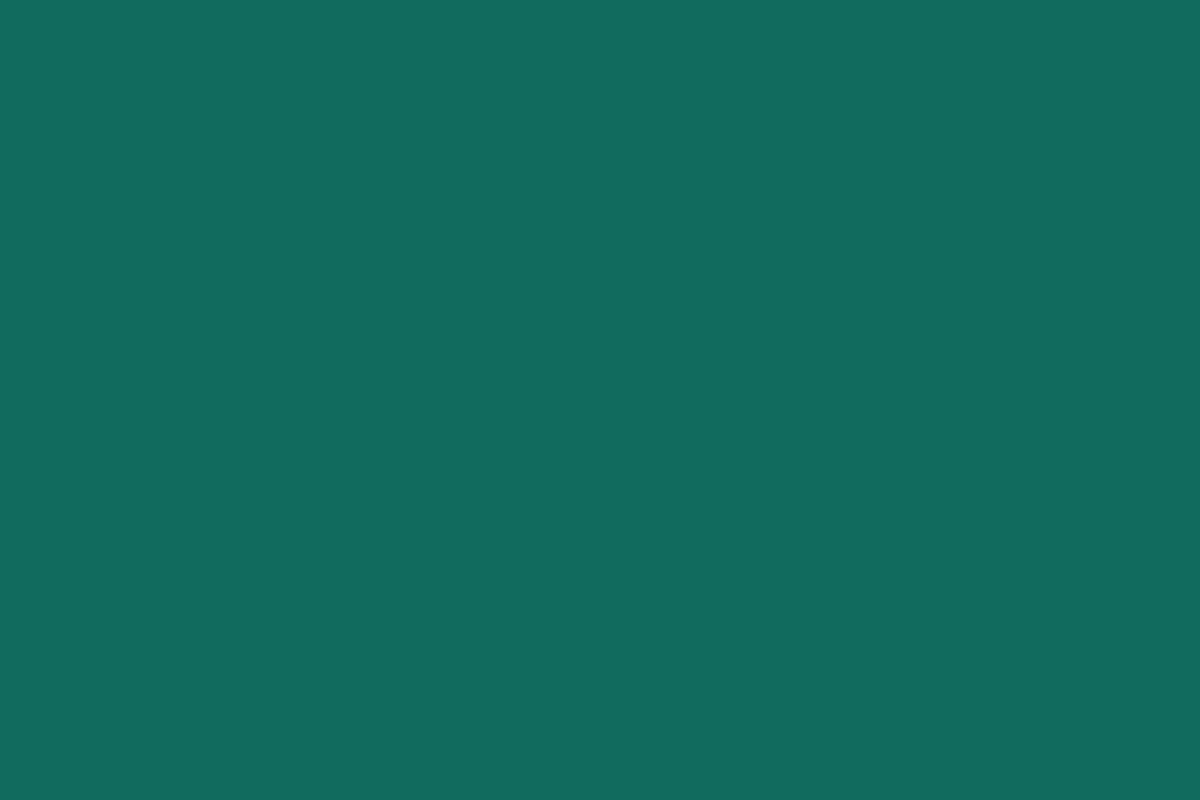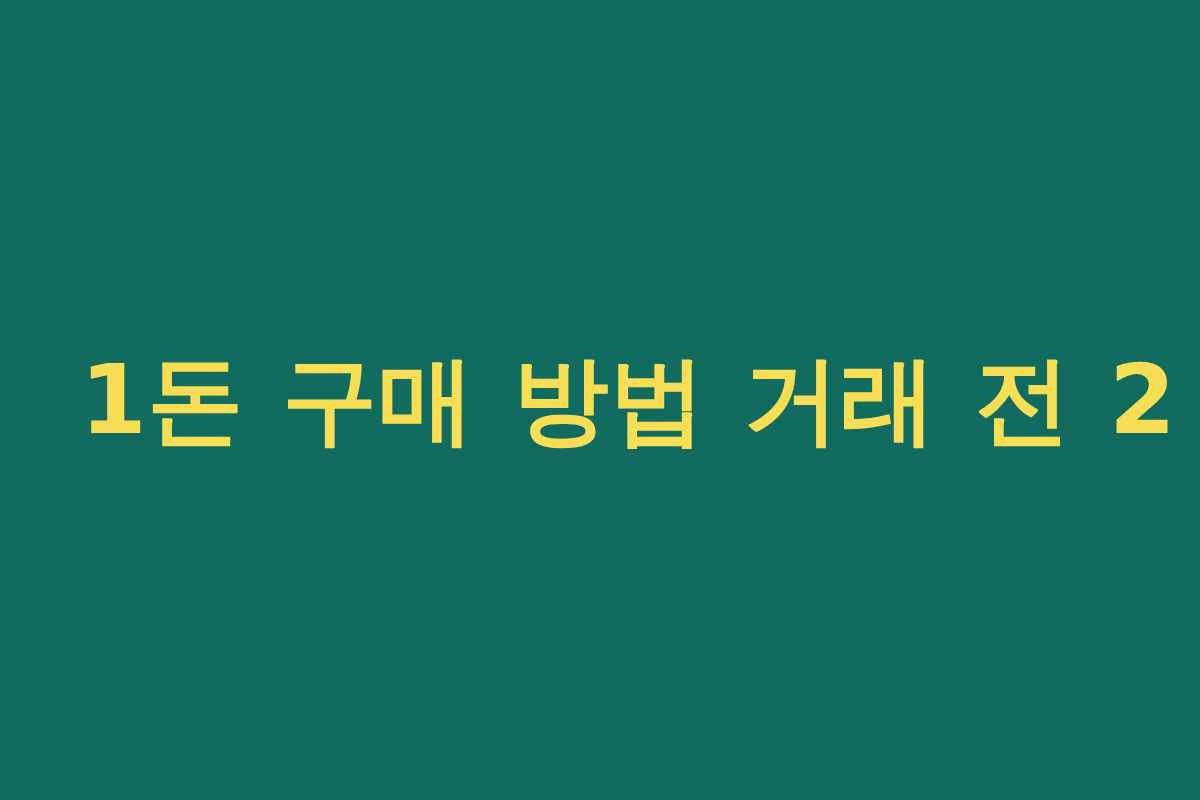--- a/index.html
+++ b/index.html
@@ -55,16 +55,15 @@
   .headline .line + .line {
     margin-top: 6px;
   }
 </style>
 </head>
 <body>
 
 <div class="card" style="background: rgb(17, 107, 94);">
 
   <h1 class="headline" style="color: rgb(247, 222, 84);">
-    <span class="line">1돈 구매 방법 거래 전 2</span>
   </h1>
 
 </div>
 
 </body></html>

